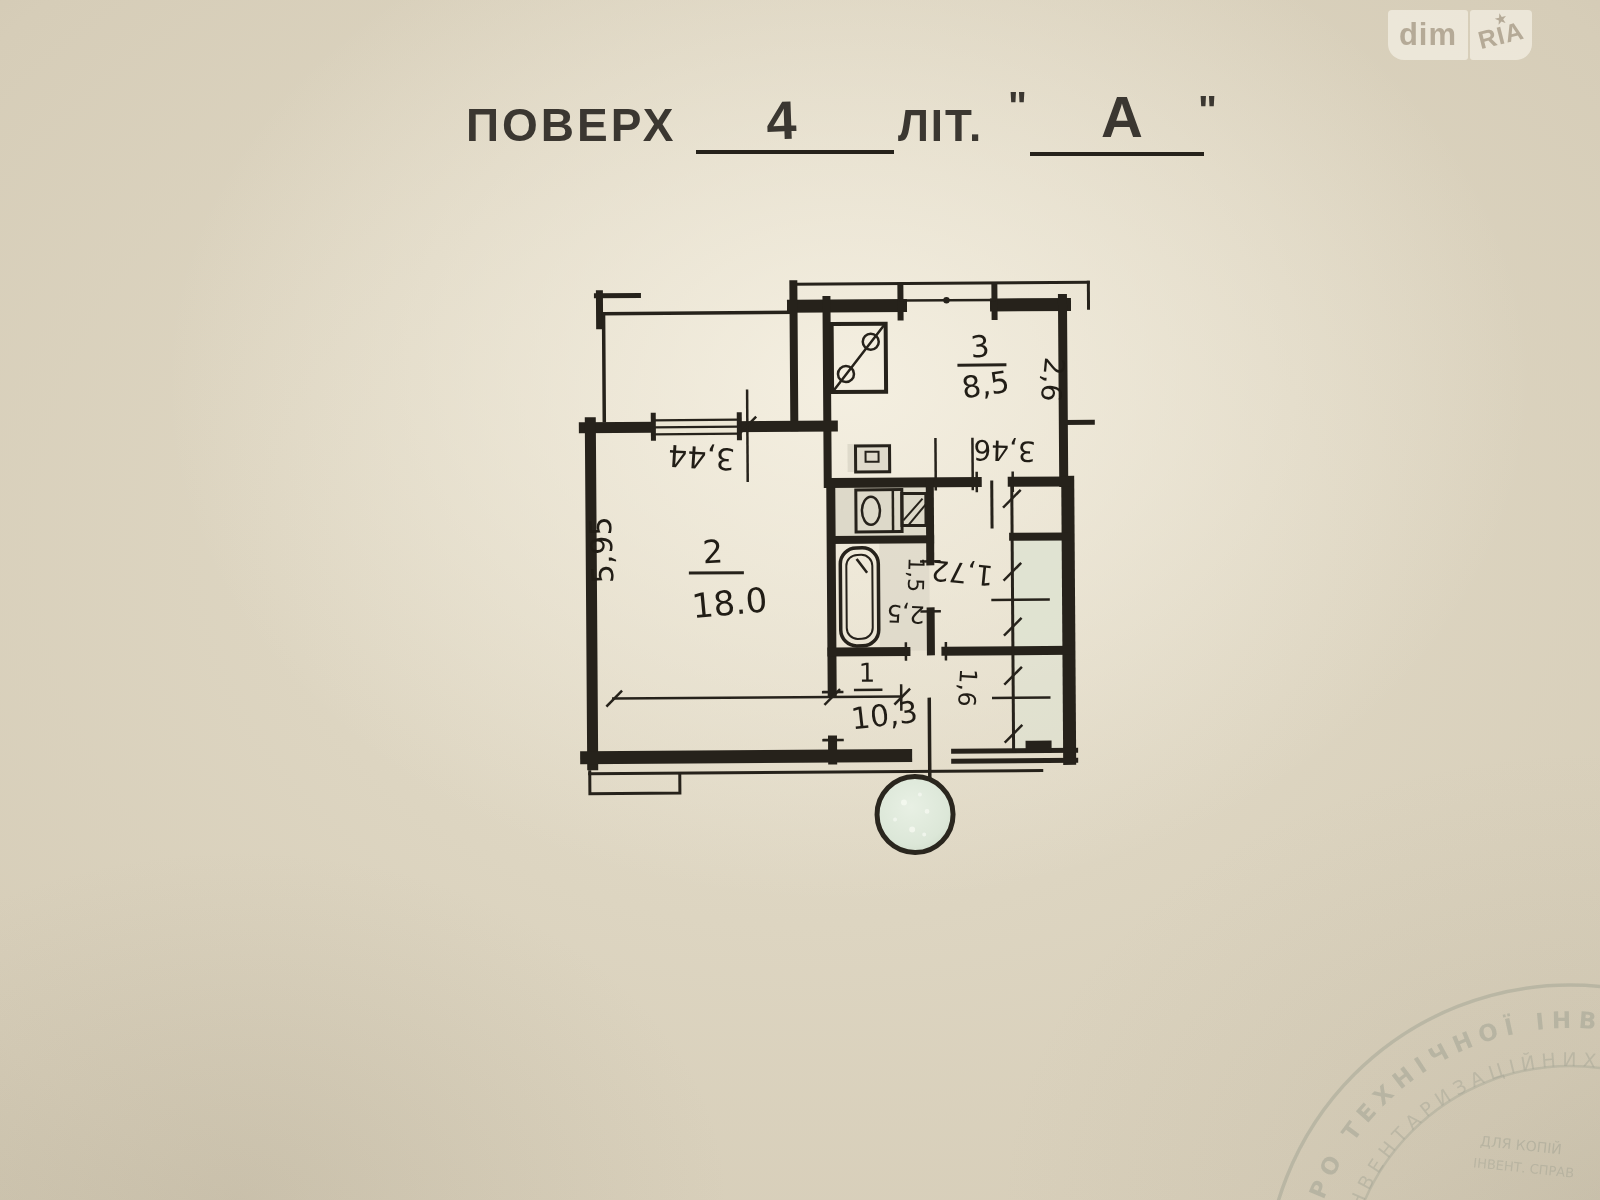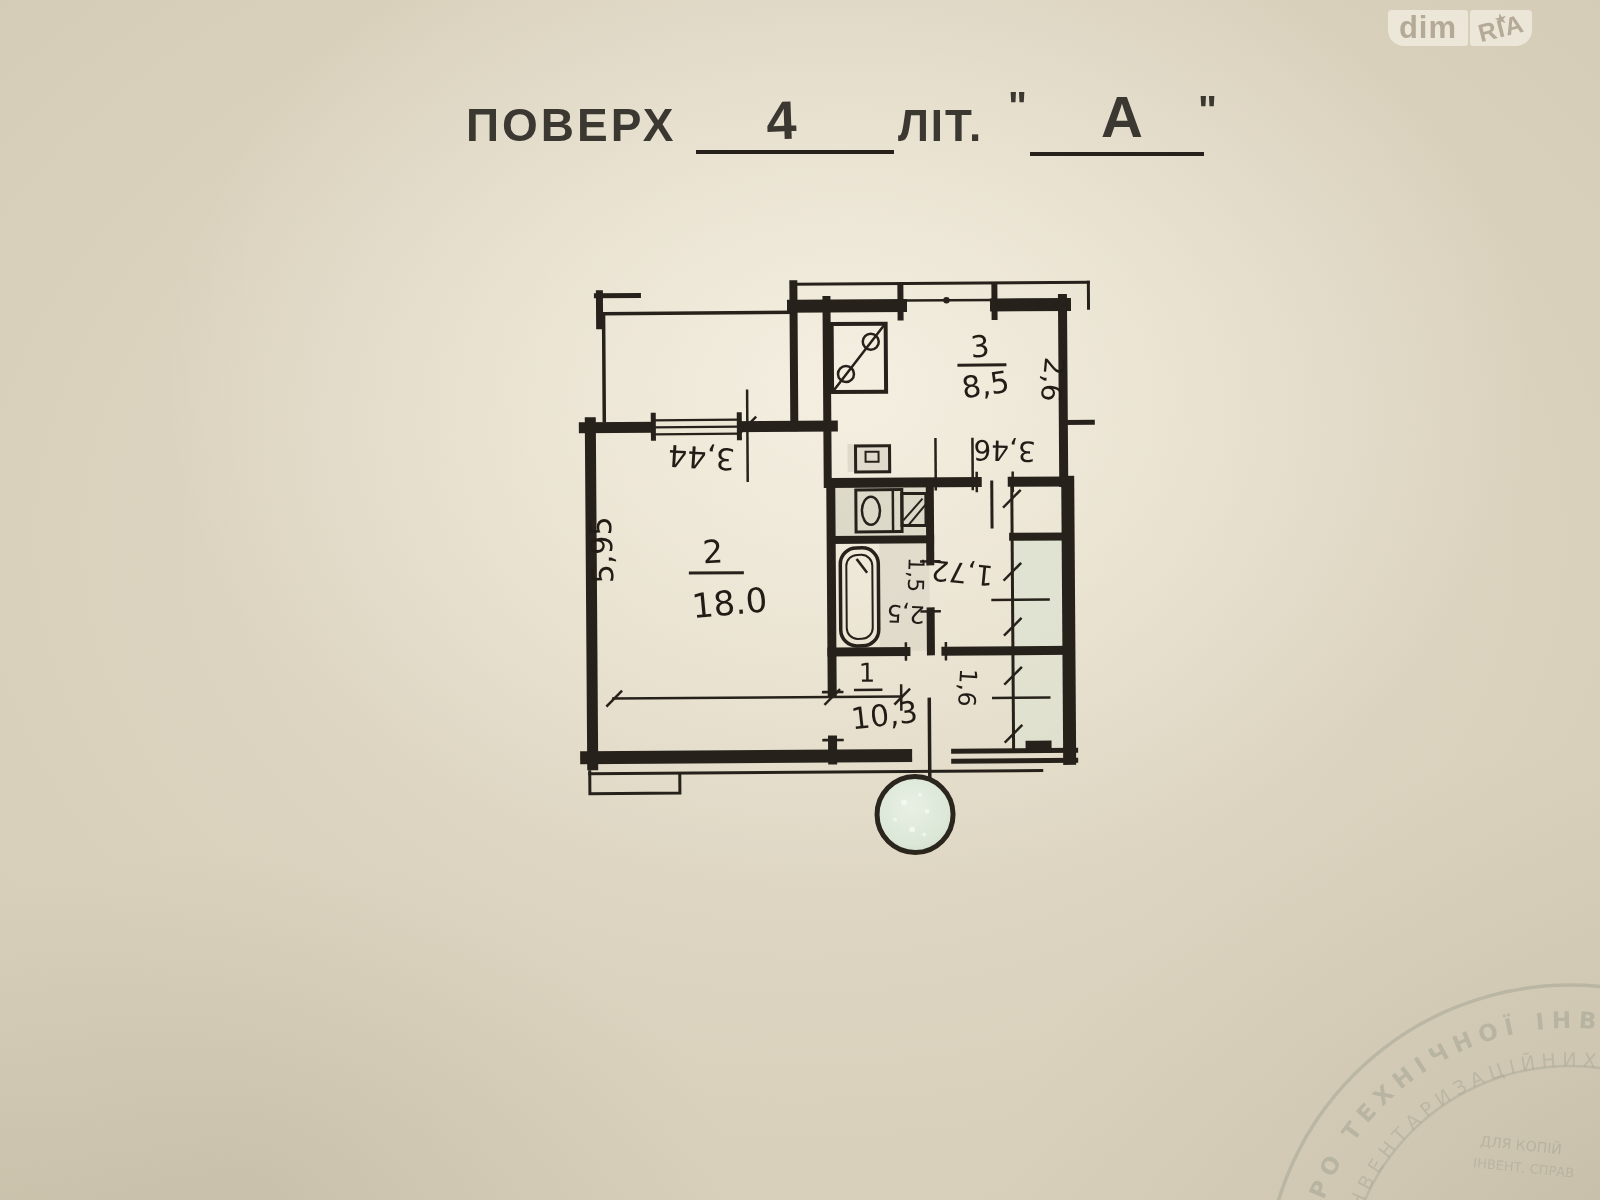--- a/index.html
+++ b/index.html
@@ -17,21 +17,21 @@
       radial-gradient(ellipse 800px 600px at 100% 100%, rgba(160,152,132,.18), rgba(160,152,132,0) 75%),
       radial-gradient(ellipse 1500px 1100px at 50% 45%, #e4ddca 0%, #d6cdb8 70%, #c8bfa9 100%);
   }
   svg{position:absolute;left:0;top:0;}
   svg text{user-select:none;}
   .ink{stroke:#26221b;stroke-linecap:square;fill:none;}
   .hand{font-family:"DejaVu Sans", sans-serif;fill:#211d16;}
   .hdr{font-family:"Liberation Sans", sans-serif;font-weight:bold;fill:#3b3731;}
   .stamp-t{font-family:"DejaVu Sans", sans-serif;fill:#7d867b;}
   
-  .wm{position:absolute;top:10px;left:1388px;width:146px;height:36px;display:flex;gap:2px;}
+  .wm{position:absolute;top:10px;left:1388px;width:146px;height:50px;display:flex;gap:2px;}
   .wm .cell{background:rgba(249,245,235,.62);display:flex;align-items:center;justify-content:center;}
   .wm .cell.l{width:80px;border-radius:4px 3px 3px 16px;}
   .wm .cell.r{width:62px;border-radius:3px 4px 16px 3px;position:relative;}
   .wm-dim{font-family:"Liberation Sans", sans-serif;font-weight:bold;font-size:31px;color:#b5aa97;letter-spacing:1px;}
   .wm-ria{font-family:"Liberation Sans", sans-serif;font-weight:bold;font-size:25px;color:#b5aa97;letter-spacing:1px;transform:rotate(-14deg);display:inline-block;}
   .wm-star{position:absolute;top:1px;left:24px;font-size:15px;color:#b5aa97;transform:rotate(-14deg);line-height:1;}
 </style>
 </head>
 <body>
 

